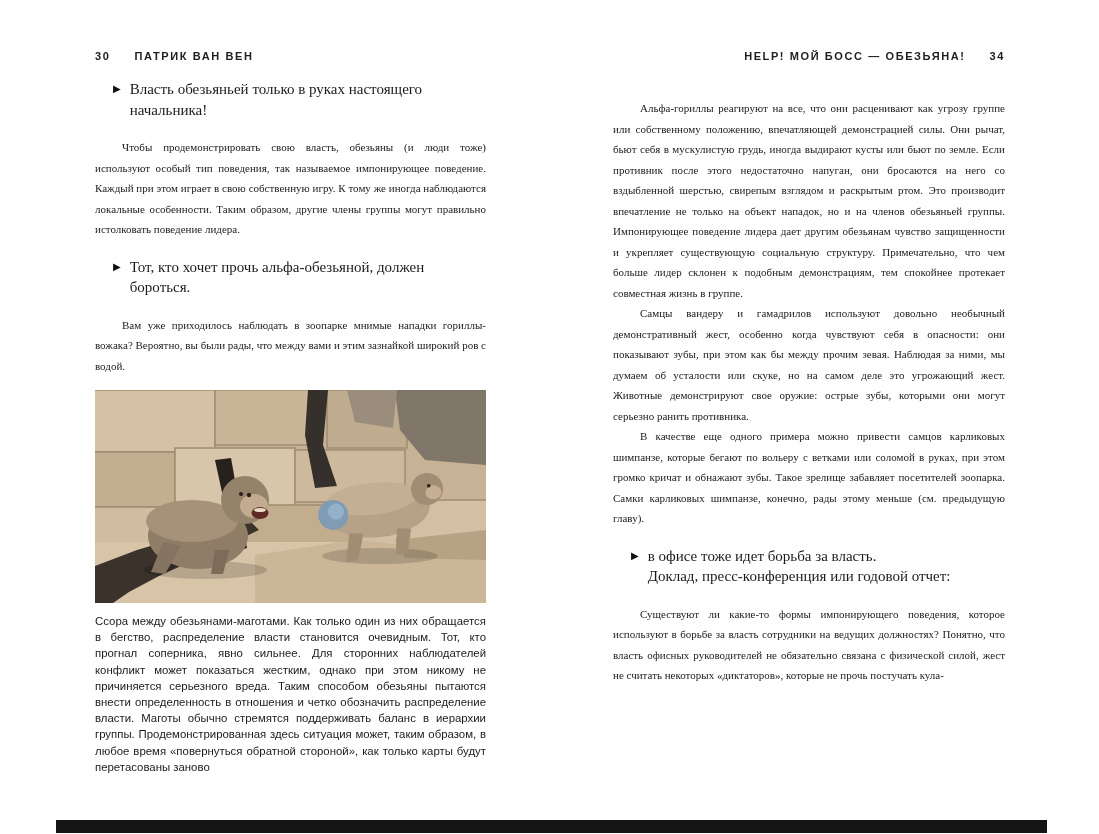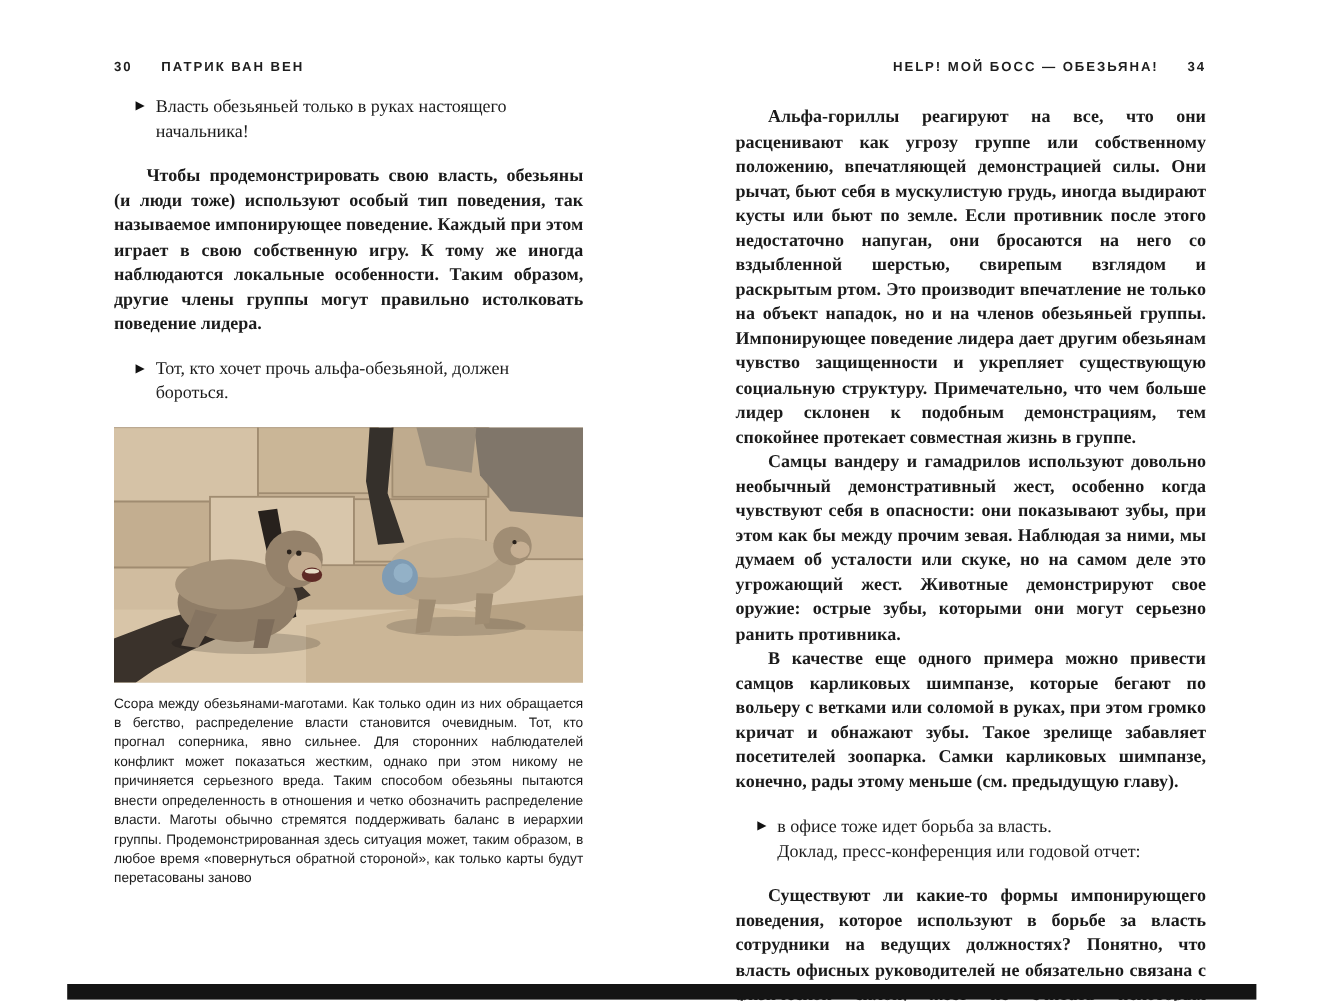--- a/index.html
+++ b/index.html
@@ -30,25 +30,24 @@
     letter-spacing: 1.6px;
     color: #1e1e1e;
     display: flex;
     gap: 24px;
     margin-bottom: 17px;
     white-space: nowrap;
   }
   .running-head.right { justify-content: flex-end; }
 
   .body-text {
-    font-size: 15px;
+    font-size: 11px;
     line-height: 20.5px;
     text-align: justify;
     margin: 0;
-    font-weight: bold;
   }
   .body-text.indent { text-indent: 27px; }
 
   .bullet {
     display: flex;
     gap: 9px;
     margin: 17px 0 17px 18px;
     font-size: 15px;
     line-height: 20.5px;
   }
@@ -72,21 +71,21 @@
   .caption {
     margin: 10px 0 0 0;
     font-family: "Liberation Sans", sans-serif;
     font-size: 11.4px;
     line-height: 16.2px;
     text-align: justify;
     color: #1b1b1b;
   }
   .caption .caption-lead { font-weight: 400; }
 
-  .page-right .running-head { margin-bottom: 26px; align-items: flex-end; }
+  .page-right .running-head { margin-bottom: 36px; align-items: flex-end; }
 
   .bottom-edge {
     position: absolute;
     left: 56px;
     top: 820px;
     width: 991px;
     height: 13px;
     background: #141414;
   }
 </style>
@@ -105,20 +104,21 @@
     <span class="bullet-text">Власть обезьяньей только в руках настоящего начальника!</span>
   </div>
 
   <p class="body-text indent">Чтобы продемонстрировать свою власть, обезьяны (и люди тоже) используют особый тип поведения, так называемое импонирующее поведение. Каждый при этом играет в свою собственную игру. К тому же иногда наблюдаются локальные особенности. Таким образом, другие члены группы могут правильно истолковать поведение лидера.</p>
 
   <div class="bullet">
     <span class="marker">▶</span>
     <span class="bullet-text">Тот, кто хочет прочь альфа-обезьяной, должен бороться.</span>
   </div>
 
+  <p class="body-text indent">Вам уже приходилось наблюдать в зоопарке мнимые нападки гориллы-вожака? Вероятно, вы были рады, что между вами и этим зазнайкой широкий ров с водой.</p>
 
   <div class="photo">
     <svg width="391" height="213" viewBox="0 0 391 213" xmlns="http://www.w3.org/2000/svg">
 
       <rect x="0" y="0" width="391" height="213" fill="#c7b295"></rect>
       <g stroke="#a08c71" stroke-width="1.5">
         <rect x="-10" y="0" width="130" height="62" fill="#d5c2a6"></rect>
         <rect x="120" y="0" width="100" height="55" fill="#cab697"></rect>
         <rect x="232" y="0" width="80" height="58" fill="#bfab8e"></rect>
         <rect x="-10" y="62" width="90" height="55" fill="#c3ae90"></rect>

